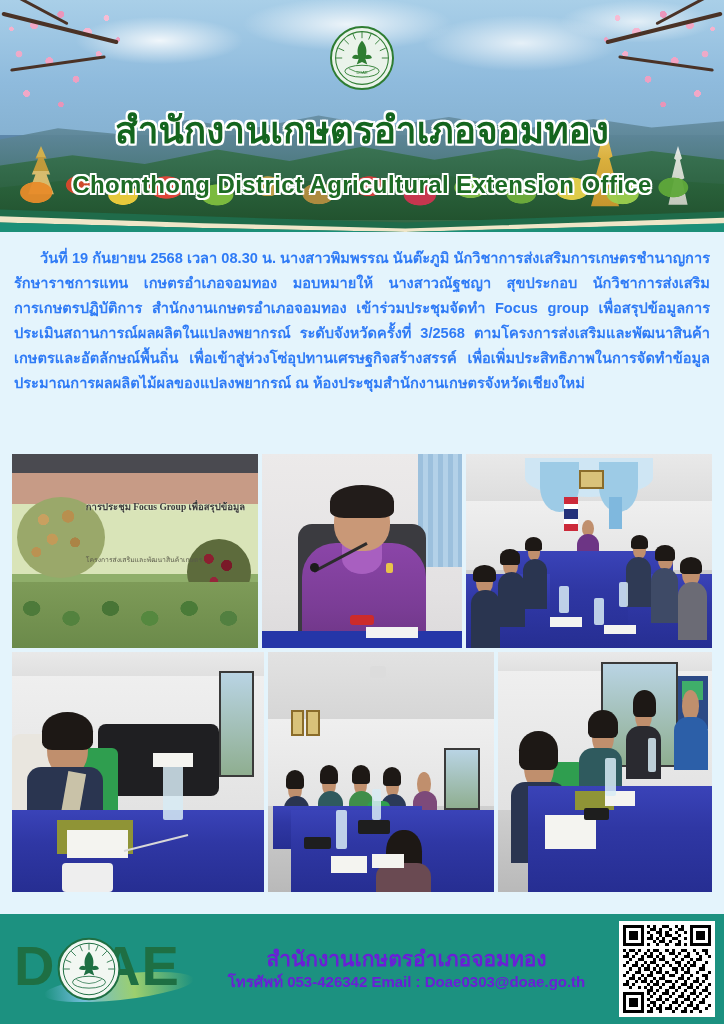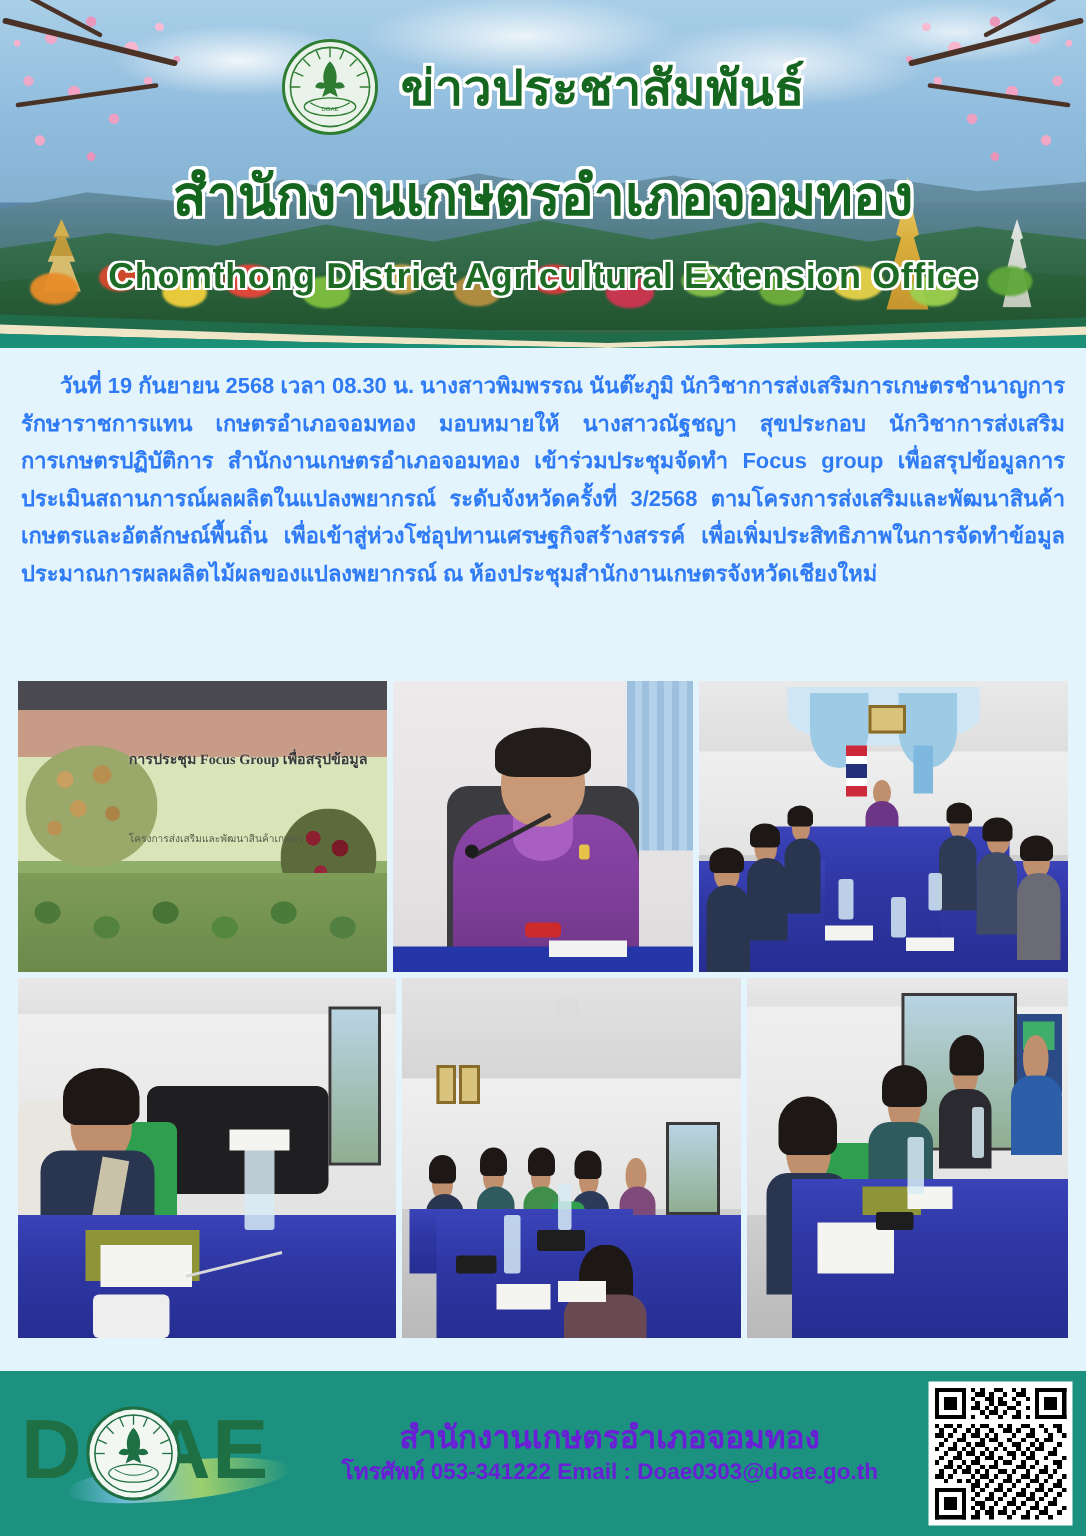--- a/index.html
+++ b/index.html
@@ -407,21 +407,20 @@
               <line x1="36" y1="13" x2="40" y2="22"></line>
             <line x1="23" y1="22" x2="30" y2="29"></line>
               <line x1="14" y1="35" x2="23" y2="39"></line>
             <line x1="10" y1="50" x2="20" y2="50"></line>
           </g>
           <path d="M50 24 C44 30 42 38 44 46 C40 44 36 46 35 50 C38 52 42 52 45 51 L42 60 L50 56 L58 60 L55 51 C58 52 62 52 65 50 C64 46 60 44 56 46 C58 38 56 30 50 24 Z" fill="#2e7d32"></path>
           <ellipse cx="50" cy="70" rx="26" ry="9" fill="none" stroke="#2e7d32" stroke-width="1.4"></ellipse>
           <path d="M30 66 Q50 78 70 66" fill="none" stroke="#2e7d32" stroke-width="1.2"></path>
           <text x="50" y="74" font-size="6" fill="#2e7d32" text-anchor="middle" font-family="Liberation Sans">DOAE</text>
         </svg>
-        <div class="headline">ข่าวประชาสัมพันธ์</div>
       </div>
       <div class="headline2">สำนักงานเกษตรอำเภอจอมทอง</div>
       <div class="subhead">Chomthong District Agricultural Extension Office</div>
     </div>
   </div>
 
   <div class="body-text">วันที่ 19 กันยายน 2568 เวลา 08.30 น. นางสาวพิมพรรณ นันต๊ะภูมิ นักวิชาการส่งเสริมการเกษตรชำนาญการ รักษาราชการแทน เกษตรอำเภอจอมทอง มอบหมายให้ นางสาวณัฐชญา สุขประกอบ นักวิชาการส่งเสริมการเกษตรปฏิบัติการ สำนักงานเกษตรอำเภอจอมทอง เข้าร่วมประชุมจัดทำ Focus group เพื่อสรุปข้อมูลการประเมินสถานการณ์ผลผลิตในแปลงพยากรณ์ ระดับจังหวัดครั้งที่ 3/2568 ตามโครงการส่งเสริมและพัฒนาสินค้าเกษตรและอัตลักษณ์พื้นถิ่น เพื่อเข้าสู่ห่วงโซ่อุปทานเศรษฐกิจสร้างสรรค์ เพื่อเพิ่มประสิทธิภาพในการจัดทำข้อมูลประมาณการผลผลิตไม้ผลของแปลงพยากรณ์ ณ ห้องประชุมสำนักงานเกษตรจังหวัดเชียงใหม่</div>
 
   <div class="photos">
 
@@ -602,21 +601,21 @@
           <line x1="11" y1="50" x2="21" y2="50"></line>
         </g>
         <path d="M50 24 C44 30 42 38 44 46 C40 44 36 46 35 50 C38 52 42 52 45 51 L42 60 L50 56 L58 60 L55 51 C58 52 62 52 65 50 C64 46 60 44 56 46 C58 38 56 30 50 24 Z" fill="#1e6f43"></path>
         <ellipse cx="50" cy="70" rx="25" ry="9" fill="none" stroke="#1e6f43" stroke-width="1.3"></ellipse>
         <path d="M31 66 Q50 78 69 66" fill="none" stroke="#1e6f43" stroke-width="1.1"></path>
       </svg>
     </div>
 
     <div class="footer-center">
       <div class="f-line1">สำนักงานเกษตรอำเภอจอมทอง</div>
-      <div class="f-line3">โทรศัพท์  053-341222 Email : Doae0303@doae.go.th</div>
+      <div class="f-line3">โทรศัพท์  053-426342 Email : Doae0303@doae.go.th</div>
     </div>
 
     <svg class="qr" viewBox="0 0 29 29" shape-rendering="crispEdges">
       <rect width="29" height="29" fill="#fff"></rect>
       <g fill="#000">
         <rect x="0" y="0" width="7" height="1"></rect>
           <rect x="0" y="6" width="7" height="1"></rect>
         <rect x="0" y="0" width="1" height="7"></rect>
           <rect x="6" y="0" width="1" height="7"></rect>
         <rect x="2" y="2" width="3" height="3"></rect>

